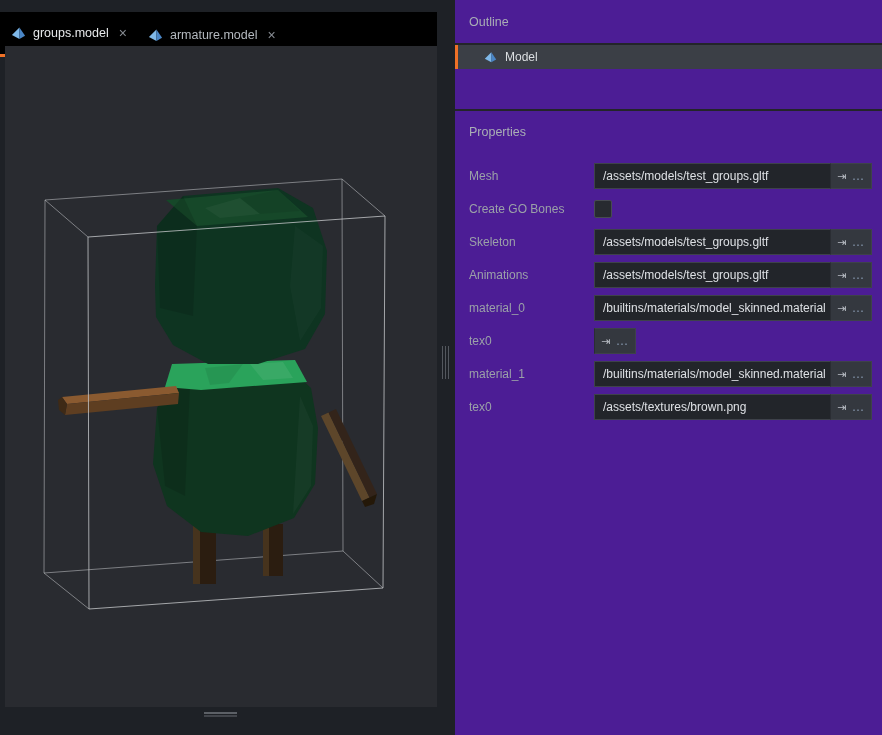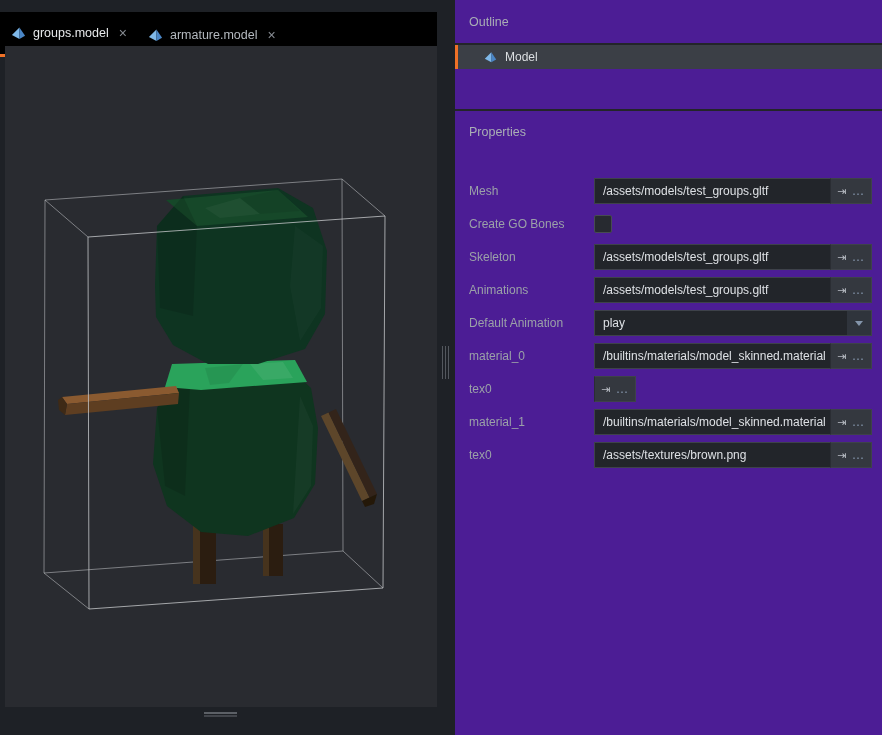--- a/index.html
+++ b/index.html
@@ -30,21 +30,21 @@
   .sec-title{font-size:12.5px;color:#a9aeb5;}
   .outline-header{height:43px;border-bottom:2px solid #232529;display:flex;align-items:center;padding-left:14px;}
   .outline-body{height:64px;border-bottom:2px solid #232529;}
   .outline-row{height:24px;background:#3b3f46;border-left:3px solid #ef7127;
                display:flex;align-items:center;padding-left:26px;gap:8px;
                font-size:12px;color:#dcdfe2;cursor:default;}
   .outline-row .dicon{width:13px;height:12px;}
 
   .props{padding:0 2px 0 14px;}
   .props .sec-title{margin-top:14px;height:15px;}
-  .prows{margin-top:38px;}
+  .prows{margin-top:23px;}
   .prow{display:flex;align-items:center;height:26px;margin-bottom:7px;}
   .plabel{width:125px;flex:none;font-size:12px;color:#9ba1a8;}
 
   .fieldwrap{display:flex;width:278px;height:26px;box-sizing:border-box;}
   .field{flex:1;min-width:0;background:#22252a;border:1px solid #3e424a;border-right:none;
          display:flex;align-items:center;padding:0 8px;overflow:hidden;box-sizing:border-box;}
   .fval{font-size:12px;color:#dde0e4;white-space:nowrap;}
   .fbtns{width:42px;flex:none;background:#34383f;border:1px solid #3e424a;border-left:1px solid #2a2d33;
          display:flex;align-items:center;justify-content:space-evenly;box-sizing:border-box;}
   .fbtn{background:none;border:none;padding:0;cursor:default;line-height:1;
@@ -191,29 +191,20 @@
             <div class="field">
               <span class="fval">/assets/models/test_groups.gltf</span>
             </div>
             <div class="fbtns">
               <button class="fbtn">⇥</button>
               <button class="fbtn dots">…</button>
             </div>
           </div>
         </div>
         <div class="prow">
-          <span class="plabel">Default Animation</span>
-          <div class="dropdown">
-            <span class="fval">play</span>
-            <span class="dd-caret-zone">
-              <span class="caret"></span>
-            </span>
-          </div>
-        </div>
-        <div class="prow">
           <span class="plabel">material_0</span>
           <div class="fieldwrap">
             <div class="field">
               <span class="fval">/builtins/materials/model_skinned.material</span>
             </div>
             <div class="fbtns">
               <button class="fbtn">⇥</button>
               <button class="fbtn dots">…</button>
             </div>
           </div>

